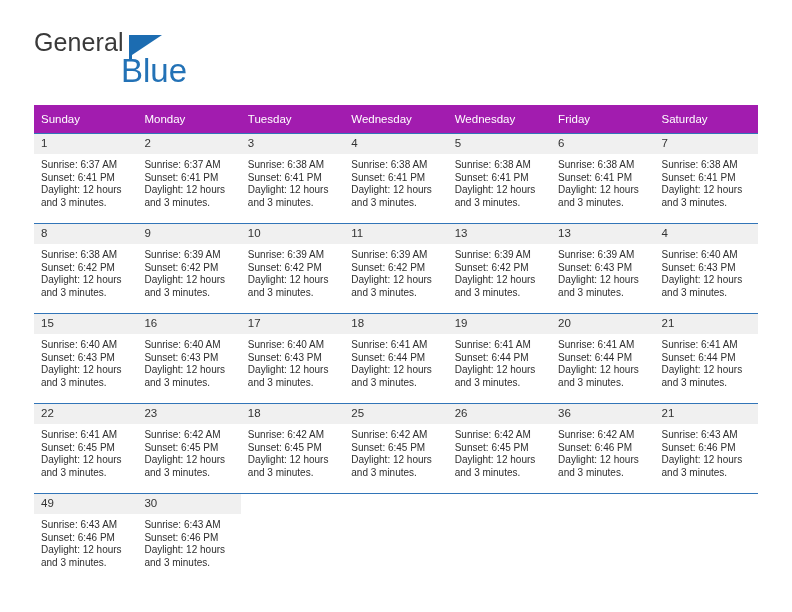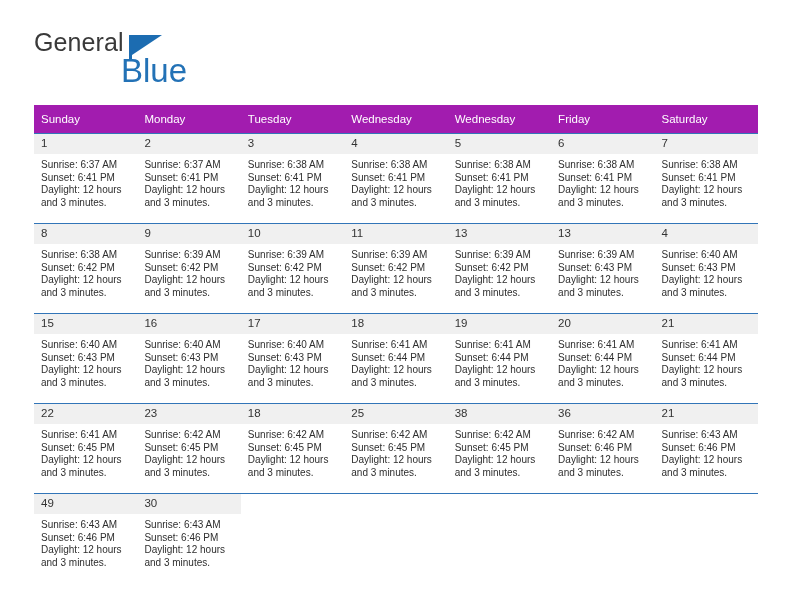--- a/index.html
+++ b/index.html
@@ -377,21 +377,21 @@
           </td>
           <td>
             <div class="daynum">25</div>
             <div class="info">
               <div>Sunrise: 6:42 AM</div>
               <div>Sunset: 6:45 PM</div>
               <div class="wrap">Daylight: 12 hours and 3 minutes.</div>
             </div>
           </td>
           <td>
-            <div class="daynum">38</div>
+            <div class="daynum">26</div>
             <div class="info">
               <div>Sunrise: 6:42 AM</div>
               <div>Sunset: 6:45 PM</div>
               <div class="wrap">Daylight: 12 hours and 3 minutes.</div>
             </div>
           </td>
           <td>
             <div class="daynum">36</div>
             <div class="info">
               <div>Sunrise: 6:42 AM</div>

